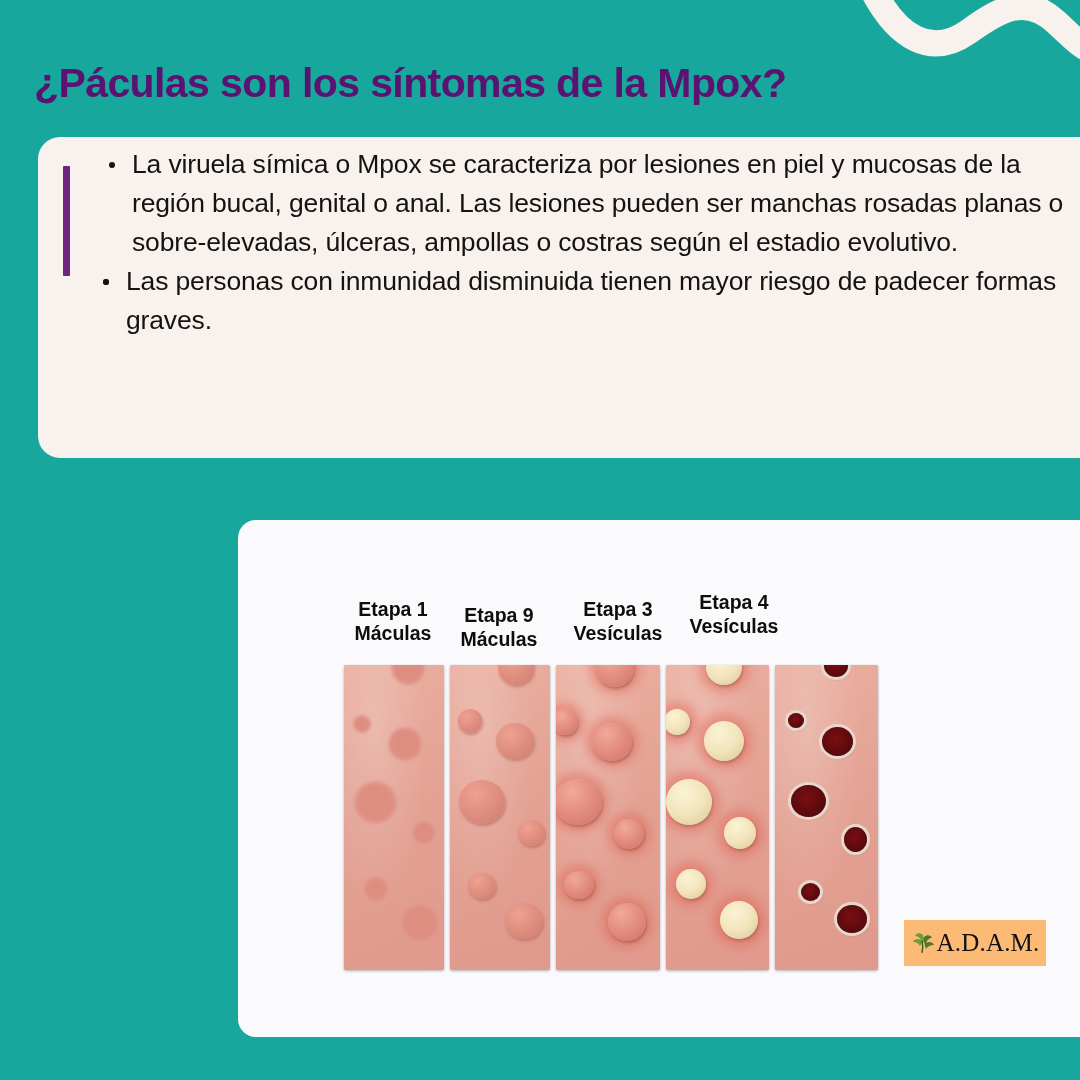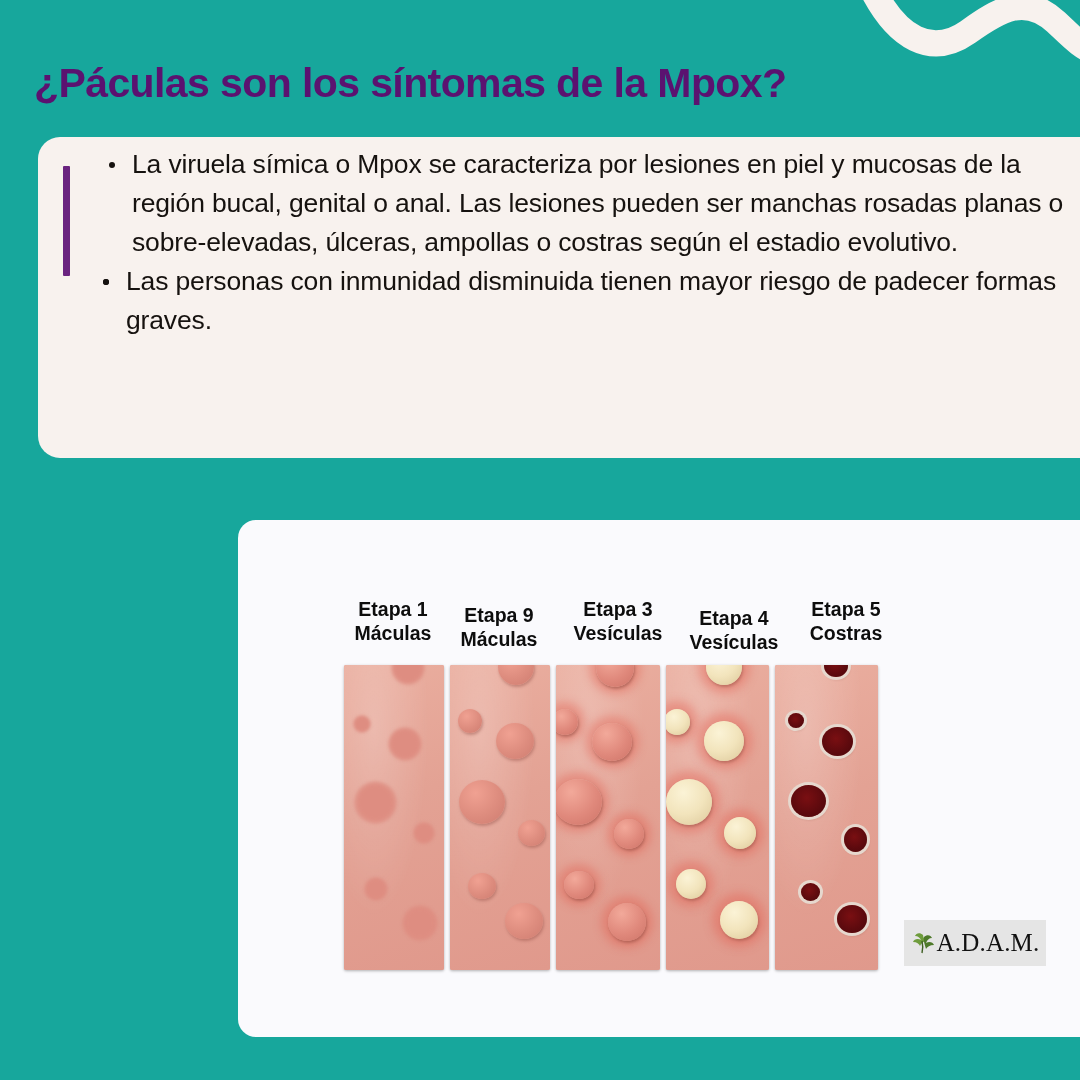--- a/index.html
+++ b/index.html
@@ -112,21 +112,21 @@
     font-weight: bold;
     line-height: 24px;
     color: #0D0D0D;
     white-space: nowrap;
   }
   .stage-label .ln { display: block; }
 
   .sl0 { left: 90px;  top: 12px; width: 130px; }
   .sl1 { left: 196px; top: 18px; width: 130px; }
   .sl2 { left: 307px; top: 12px; width: 146px; }
-  .sl3 { left: 428px; top: 21px;  width: 136px; }
+  .sl3 { left: 428px; top: 5px;  width: 136px; }
   .sl4 { left: 543px; top: 12px; width: 130px; }
 
   
   .strip {
     position: absolute;
     left: 106px;
     top: 145px;
     width: 534px;
     height: 305px;
     display: flex;
@@ -187,21 +187,21 @@
     filter: blur(0.4px);
   }
 
   
   .adam-logo {
     position: absolute;
     left: 666px;
     top: 400px;
     width: 142px;
     height: 46px;
-    background: #e5e5e5;
+    background: #fdba74;
     display: flex;
     align-items: center;
     justify-content: center;
     gap: 2px;
   }
   .adam-leaf { display: block; }
   .adam-word {
     font-family: "Liberation Serif", serif;
     font-size: 25px;
     letter-spacing: 0.2px;
@@ -246,24 +246,20 @@
       <span class="ln">Máculas</span>
     </div>
     <div class="stage-label sl2">
       <span class="ln">Etapa 3</span>
       <span class="ln">Vesículas</span>
     </div>
     <div class="stage-label sl3">
       <span class="ln">Etapa 4</span>
       <span class="ln">Vesículas</span>
     </div>
-    <div class="stage-label sl4">
-      <span class="ln">Etapa 5</span>
-      <span class="ln">Costras</span>
-    </div>
   </div>
 
   <div class="strip">
 
     <div class="panel p0">
       <div class="skin"></div>
       <div class="lesion macule" style="left:47px;  top:-14px; width:34px; height:34px;"></div>
       <div class="lesion macule" style="left:9px;   top:50px;  width:18px; height:18px;"></div>
       <div class="lesion macule" style="left:44px;  top:62px;  width:34px; height:34px;"></div>
       <div class="lesion macule" style="left:10px;  top:116px; width:43px; height:43px;"></div>

